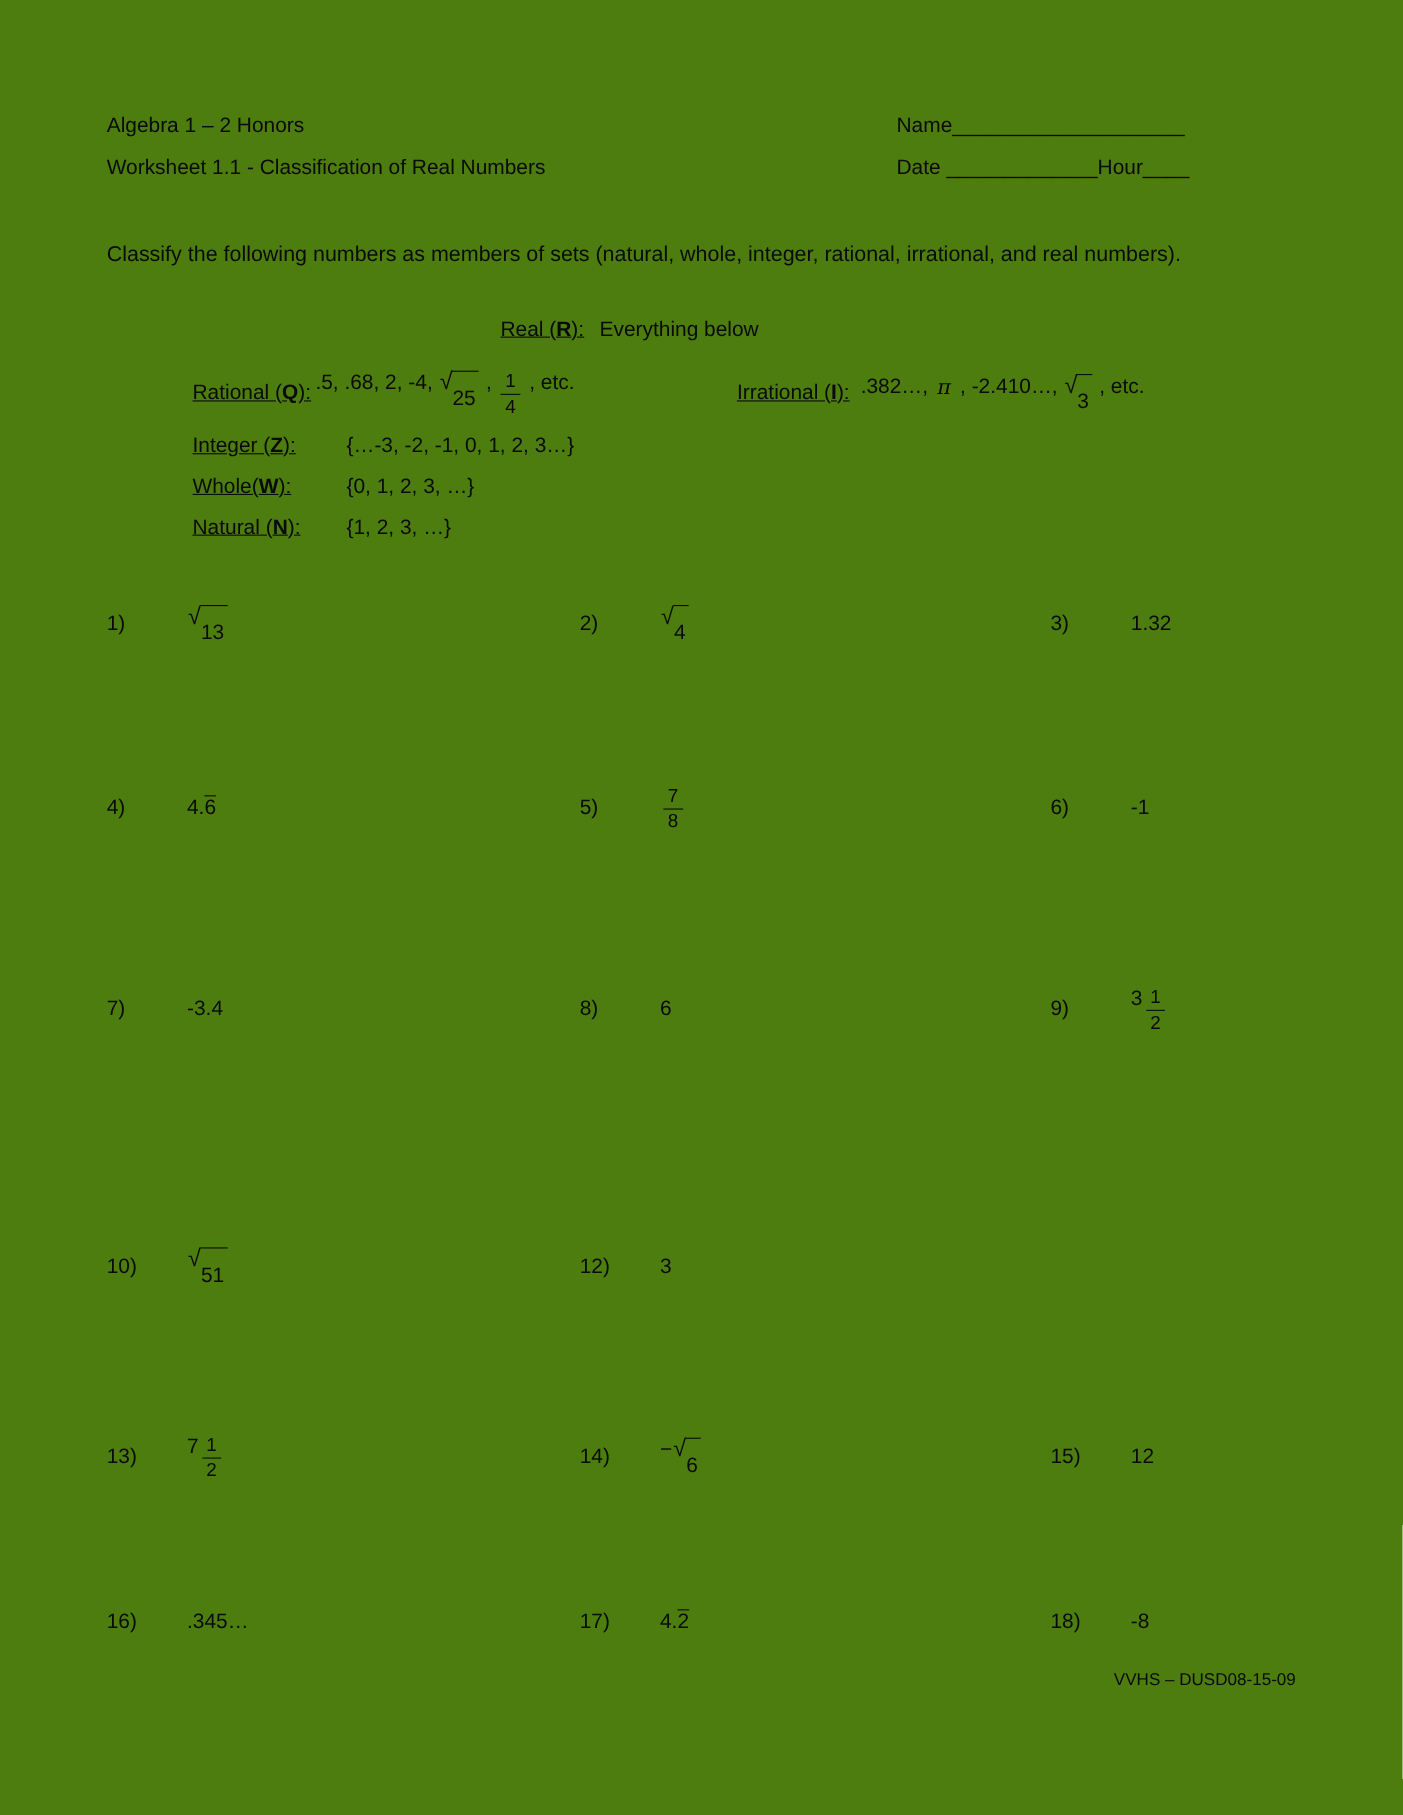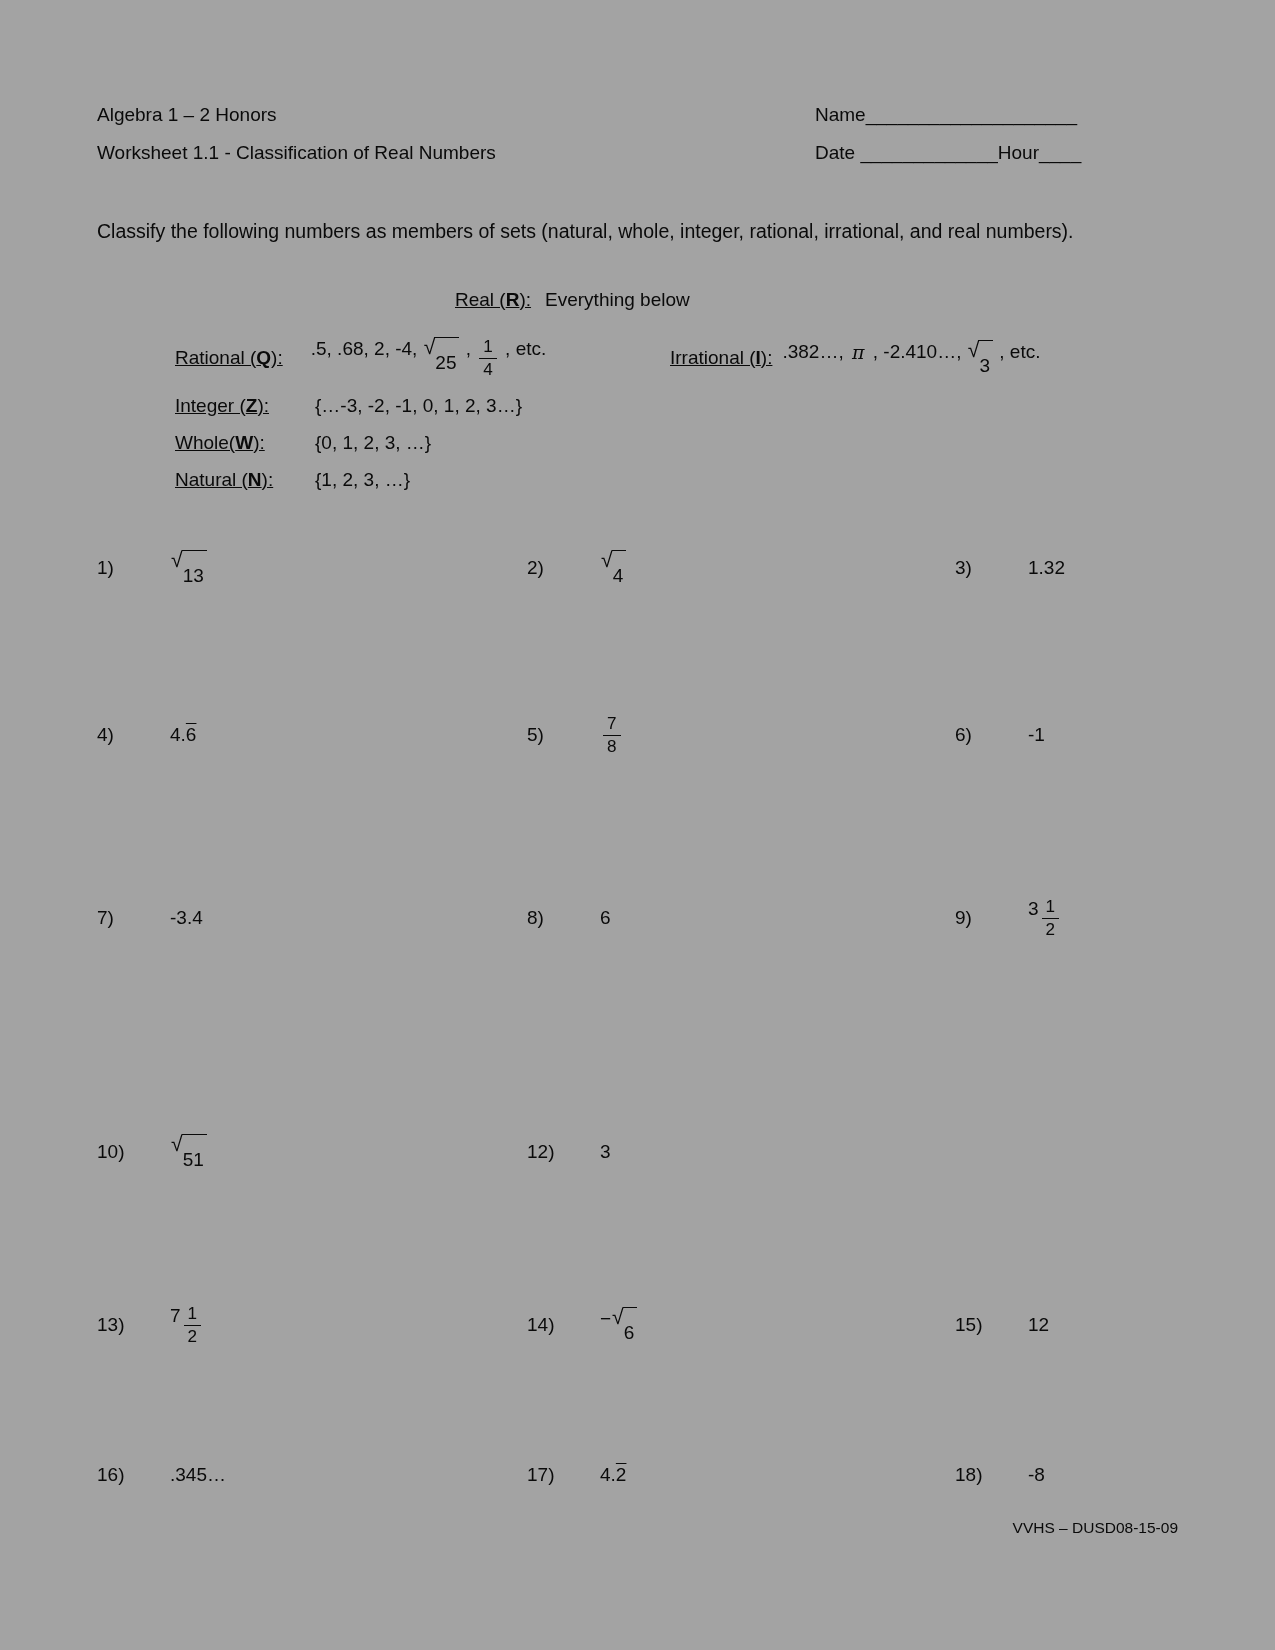--- a/index.html
+++ b/index.html
@@ -1,31 +1,31 @@
 <!DOCTYPE html>
 <html><head>
 <meta charset="utf-8">
 <style>
   *{margin:0;padding:0;box-sizing:border-box}
   html,body{background:#e8e8e8}
   body{width:1275px;height:1650px;position:relative;font-family:"Liberation Sans",sans-serif;color:#0a0a0a}
-  .page{position:absolute;inset:0;background:#a3a3a3;font-size:19px;line-height:1.3}
+  .page{position:absolute;inset:0;background:#4d7c0f;font-size:19px;line-height:1.3}
 
   
   .header-left{position:absolute;left:97px;top:96px;line-height:38px}
   .header-right{position:absolute;left:815px;top:96px;line-height:38px}
 
   
   .instructions{position:absolute;left:97px;top:212px;width:1015px;font-weight:normal;font-size:19.5px;line-height:38px}
 
   
   .real-line{position:absolute;left:455px;top:288px;display:flex;gap:14px;align-items:baseline}
   .set-label{text-decoration:underline;white-space:pre}
   .set-label b{font-weight:bold}
-  .rational-line{position:absolute;left:175px;top:328px;height:60px;display:flex;align-items:center;gap:28px}
+  .rational-line{position:absolute;left:175px;top:328px;height:60px;display:flex;align-items:center;gap:4px}
   .irrational-line{position:absolute;left:670px;top:328px;height:60px;display:flex;align-items:center;gap:10px}
   .key-row{position:absolute;left:175px;display:grid;grid-template-columns:140px auto}
   .key-row.integer{top:394px}
   .key-row.whole{top:431px}
   .key-row.natural{top:468px}
 
   
   .mathv{display:inline-flex;align-items:flex-start}
   .mathv .t{white-space:pre}
   .sqrt{display:inline-flex;align-items:flex-start;line-height:1.05;margin:0 1px}

